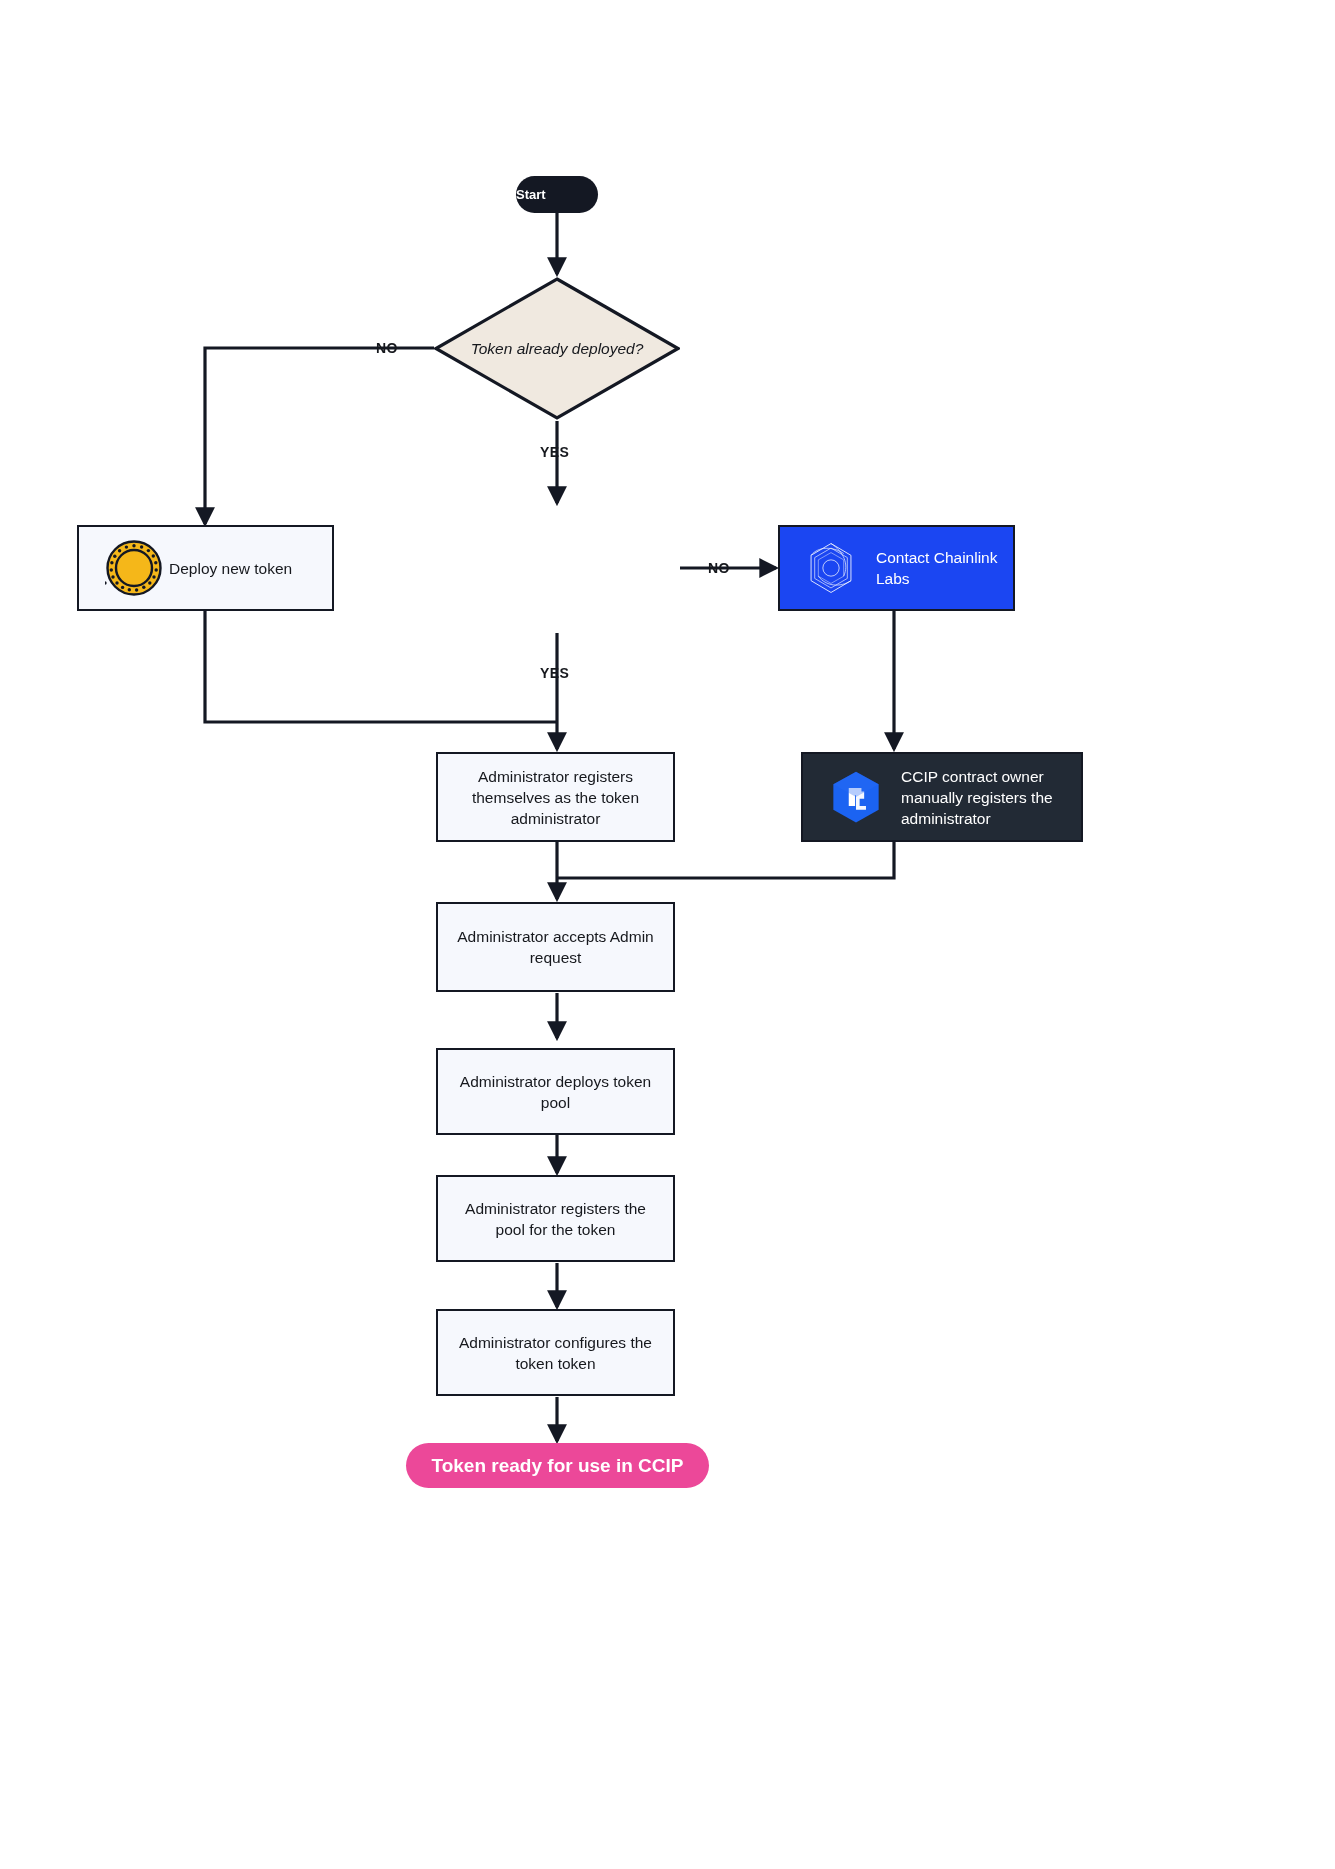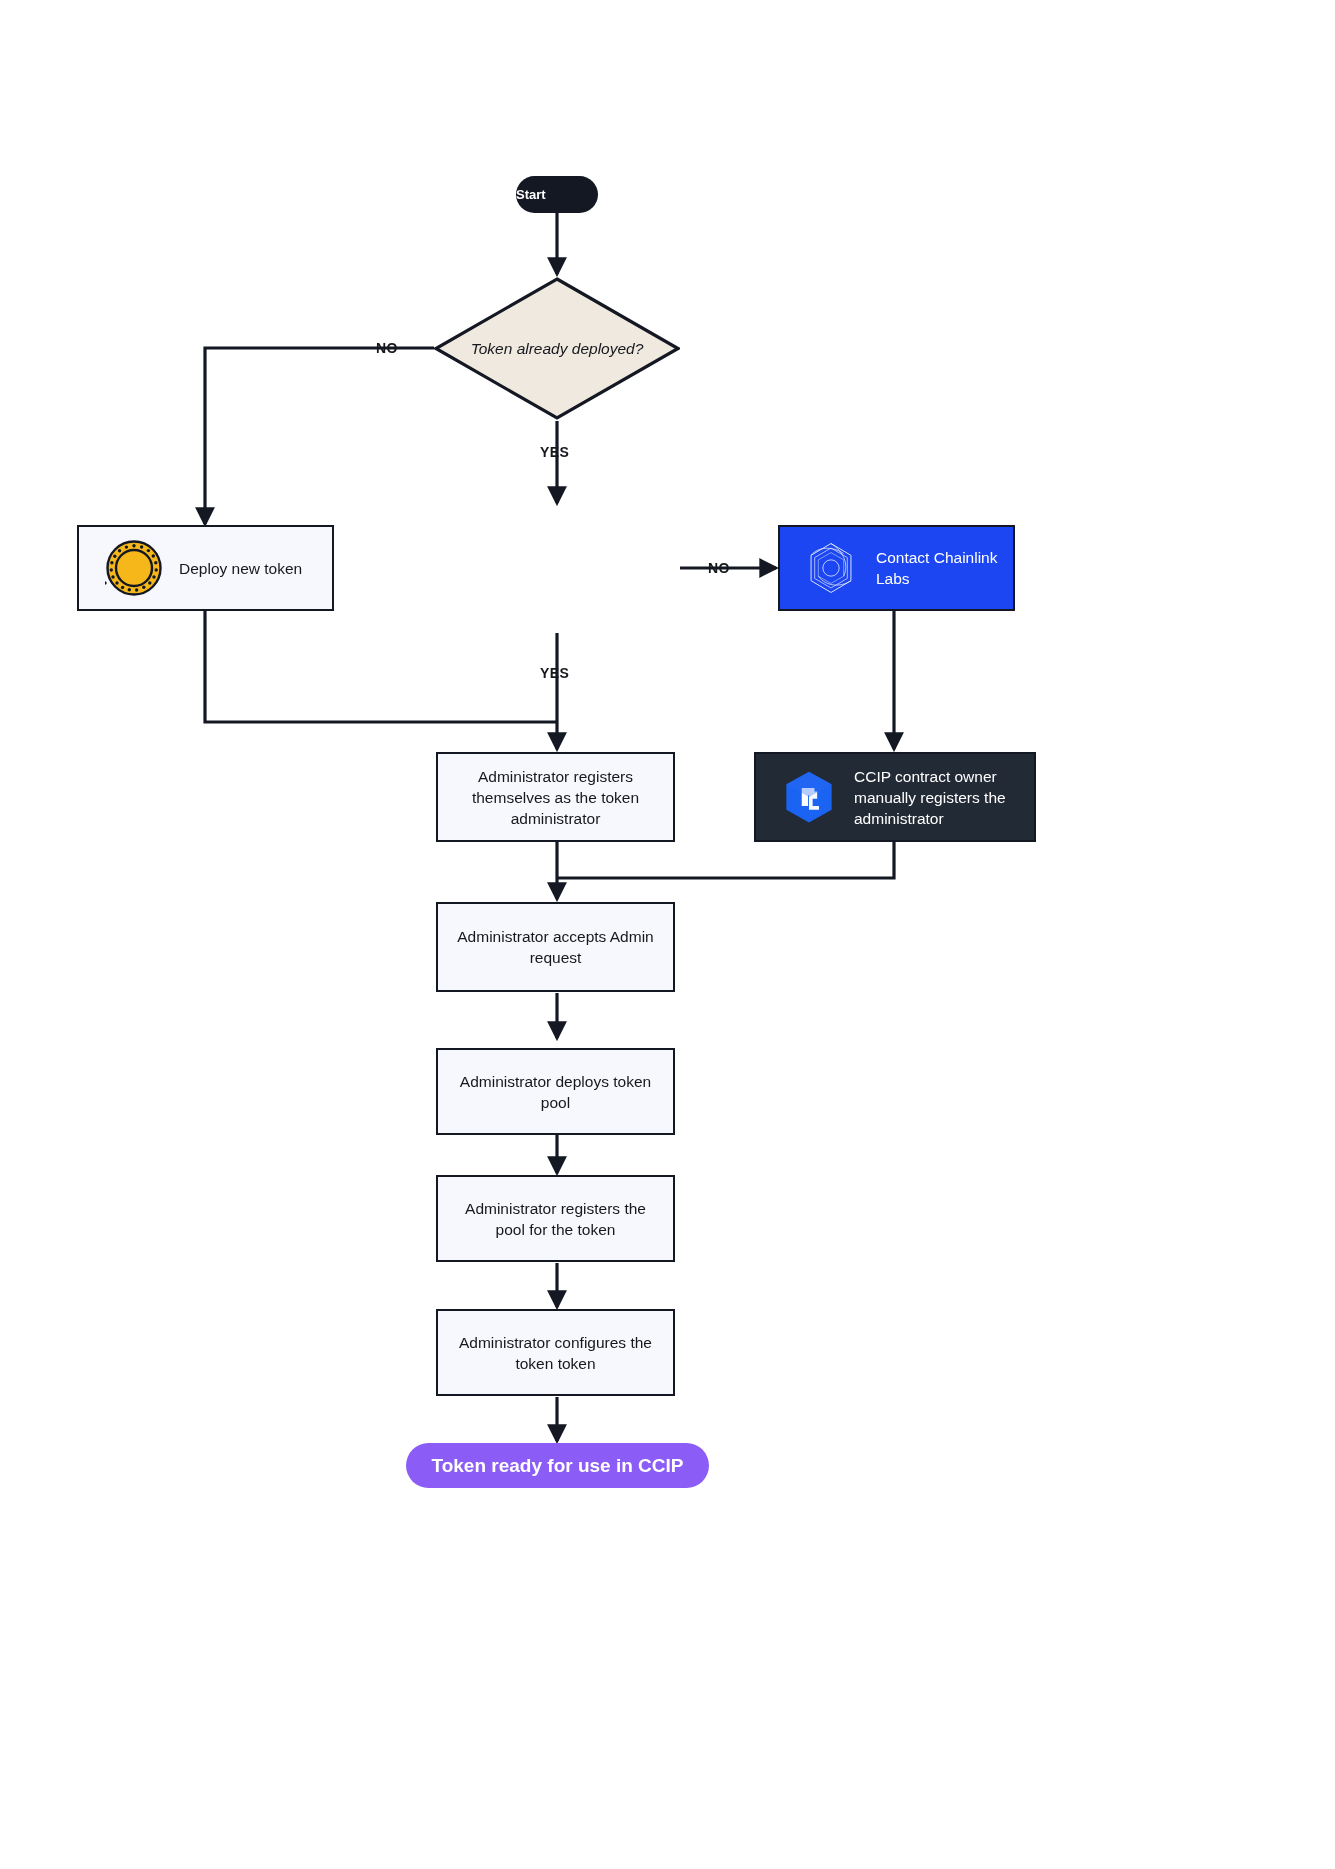--- a/index.html
+++ b/index.html
@@ -79,21 +79,21 @@
     display: flex;
     align-items: center;
     justify-content: center;
     text-align: center;
     font-size: 15.5px;
     line-height: 21px;
     color: #16181d;
   }
   .box-with-icon {
     justify-content: flex-start;
-    gap: 16px;
+    gap: 6px;
     padding-left: 26px;
   }
 
   
   .box-blue {
     background: #1b46f2;
     border: 2.5px solid #141823;
     color: #ffffff;
     display: flex;
     align-items: center;
@@ -105,25 +105,26 @@
   .box-dark {
     background: #222a35;
     border: 2.5px solid #141823;
     color: #ffffff;
     display: flex;
     align-items: center;
     gap: 16px;
     padding-left: 24px;
     font-size: 15.5px;
     line-height: 21px;
+    margin-left: 47px;
   }
 
   
   .pill-end {
-    background: #8b5cf6;
+    background: #ec4899;
     color: #ffffff;
     border-radius: 26px;
     display: flex;
     align-items: center;
     justify-content: center;
     font-size: 19px;
     font-weight: bold;
   }
 
   

